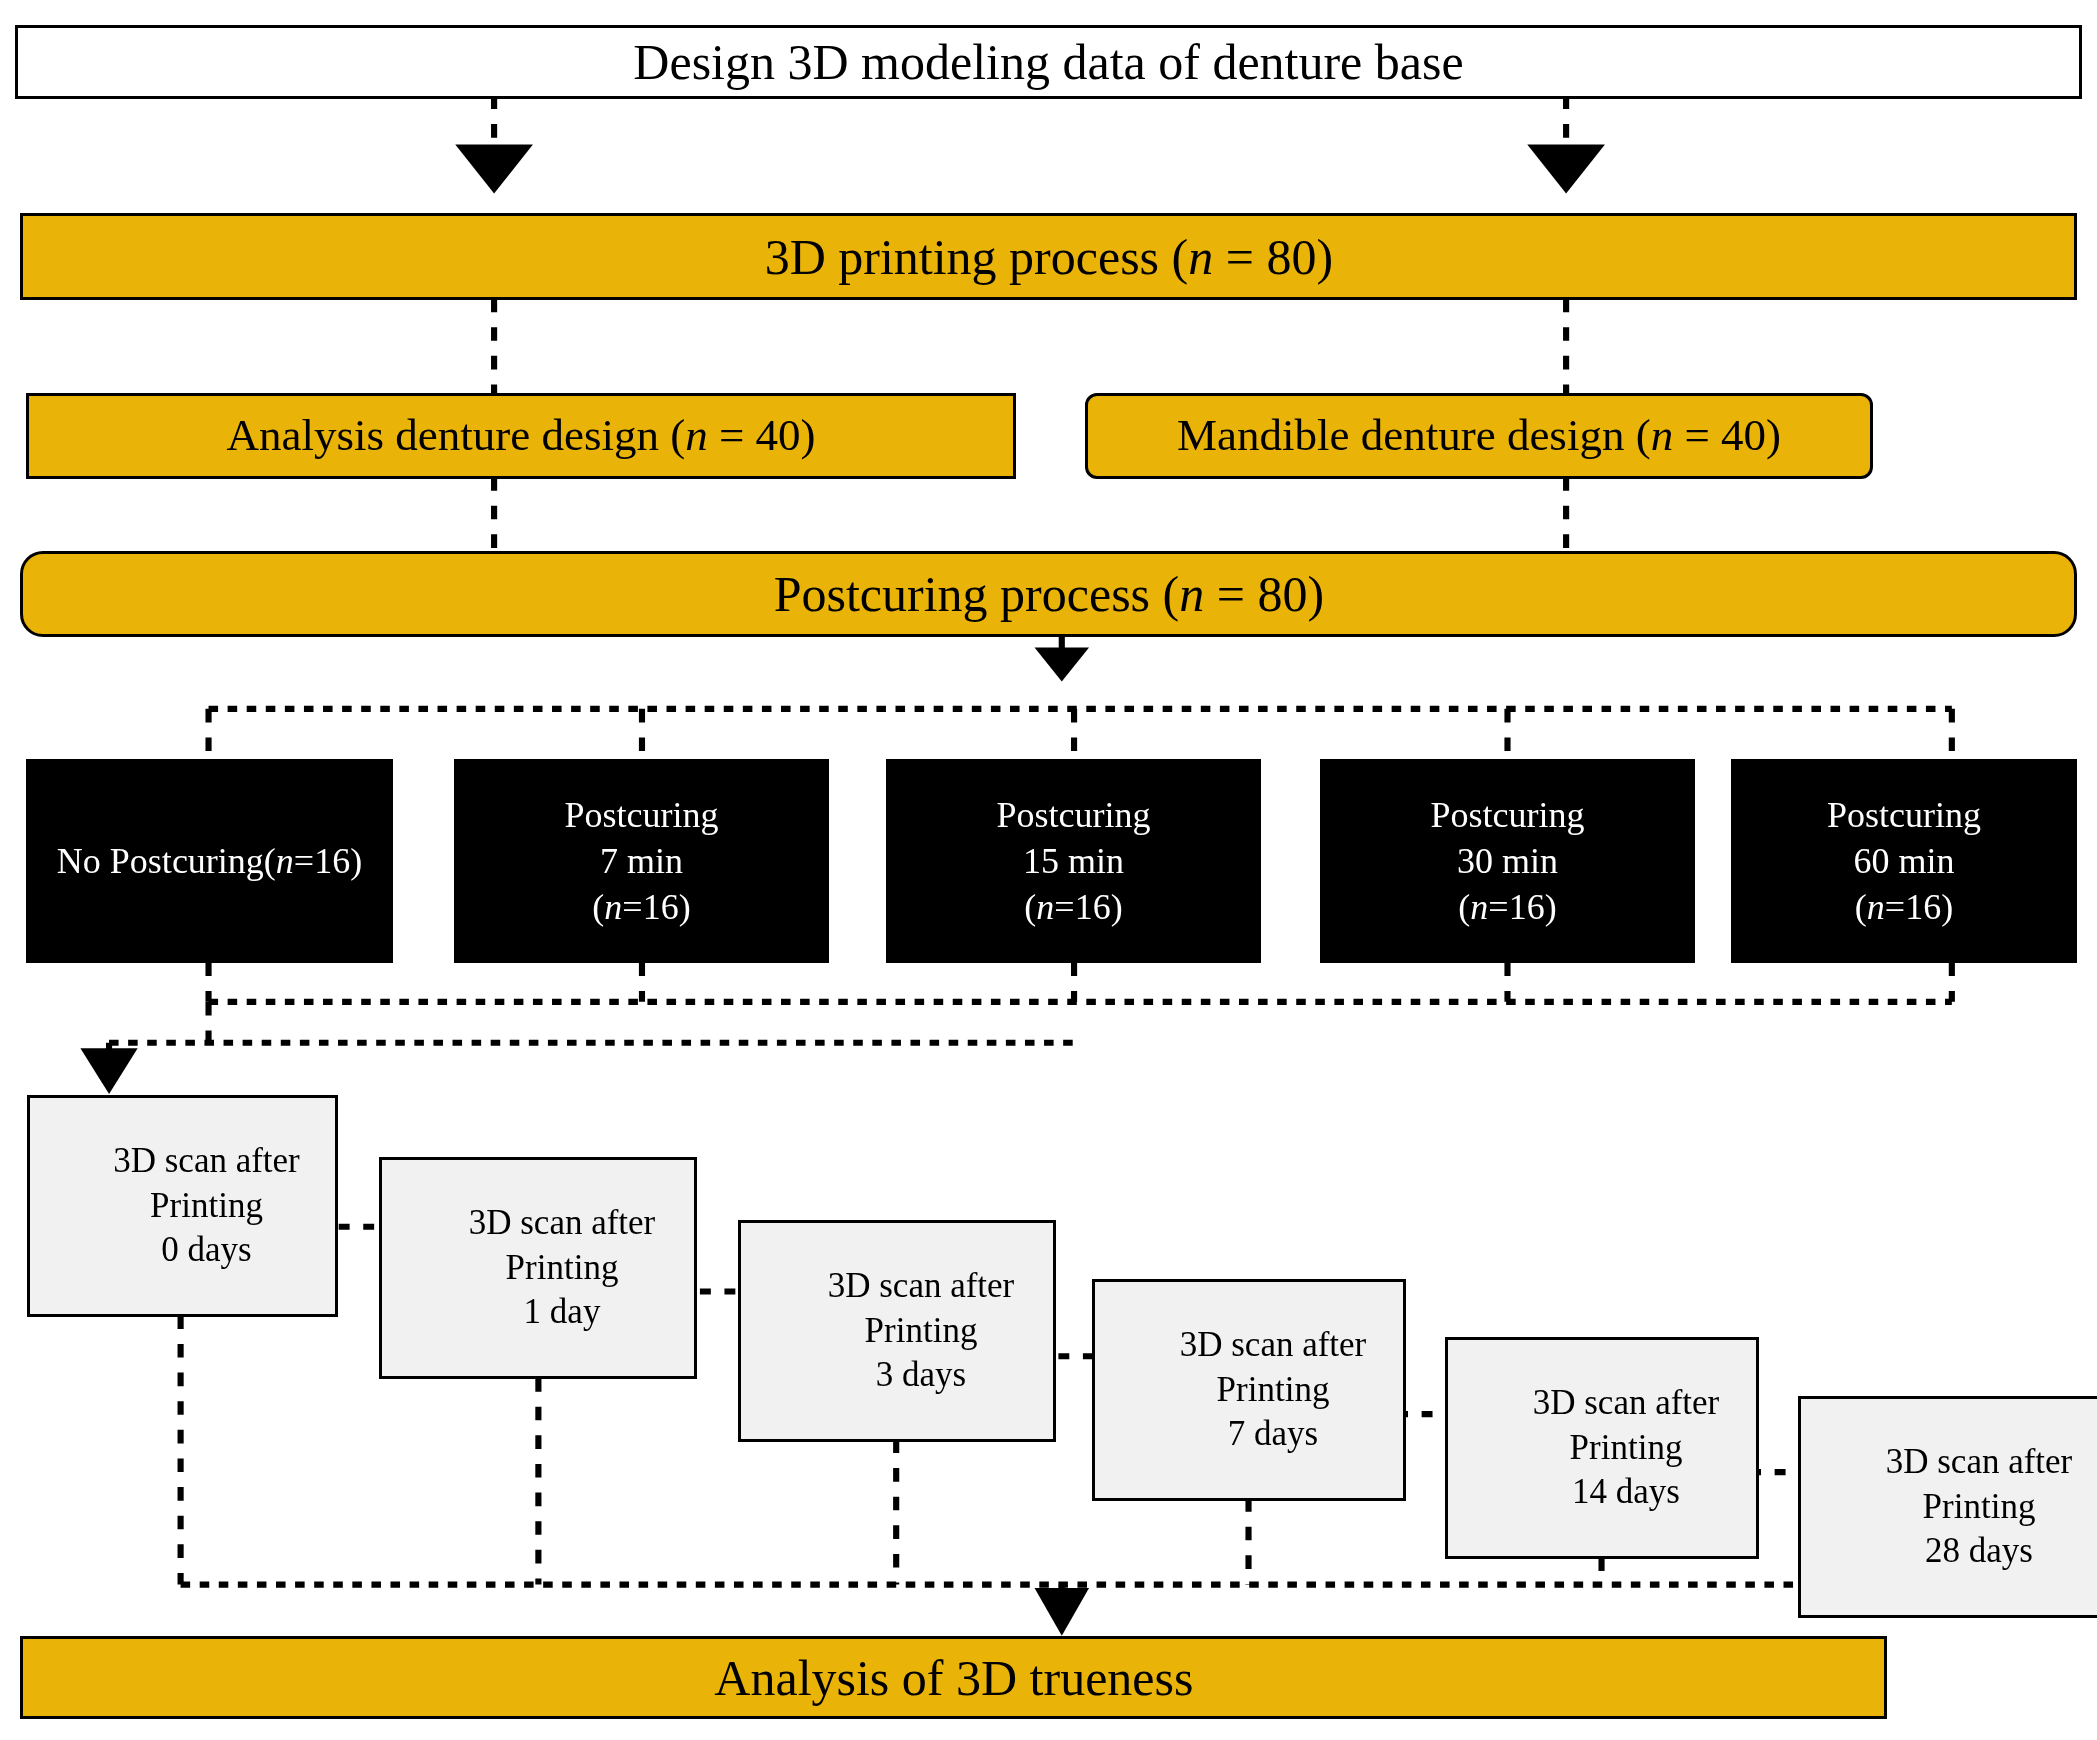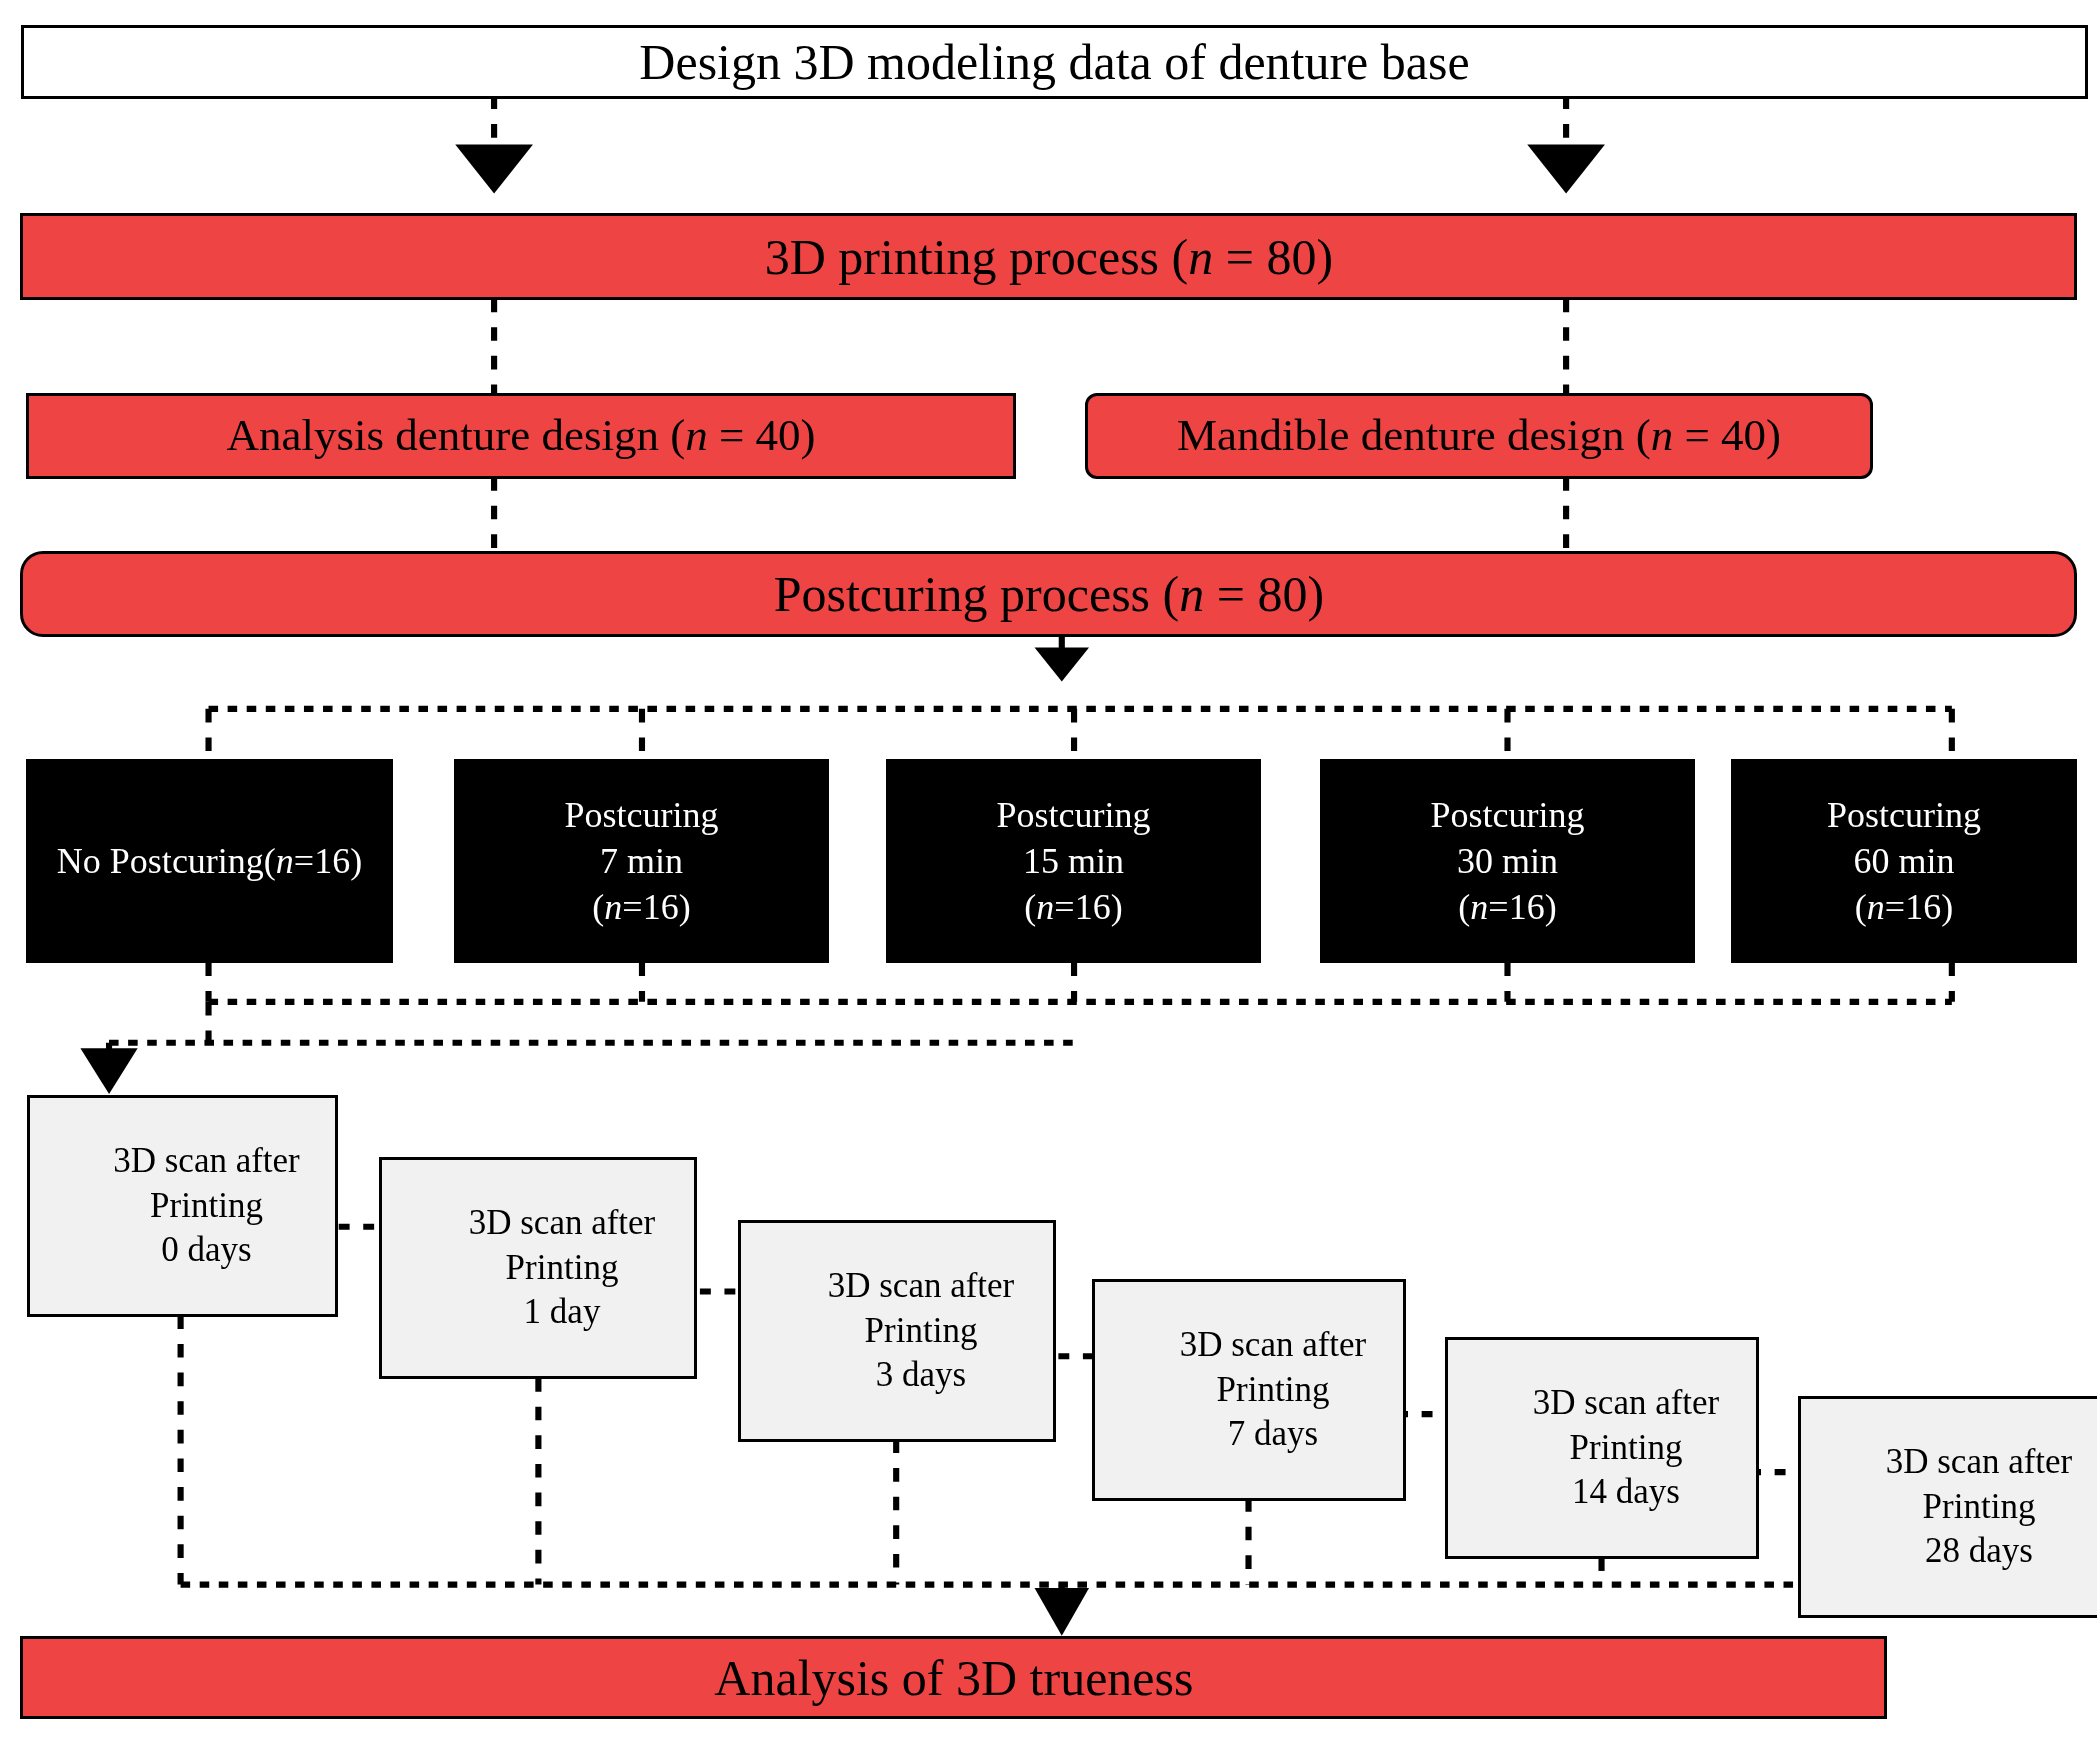--- a/index.html
+++ b/index.html
@@ -19,21 +19,21 @@
     justify-content:center;
     text-align:center;
     color:#000000;
     line-height:1.28;
   }
   .box-white{
     background:#ffffff;
     border:3.4px solid #000000;
   }
   .box-gray{
-    background:#ef4444;
+    background:#eab308;
     border:3.4px solid #000000;
   }
   .box-black{
     background:#000000;
     border:0;
     color:#ffffff;
   }
   .box-scan{
     background:#f1f1f1;
     border:3.4px solid #000000;
@@ -109,21 +109,21 @@
     <line class="ln dsh-v" x1="1315" y1="2112" x2="1315" y2="2325"></line>
     <line class="ln dsh-v" x1="1832" y1="2198" x2="1832" y2="2325"></line>
     <line class="ln dsh-v" x1="2350" y1="2285" x2="2350" y2="2325"></line>
     <line class="ln dsh-v" x1="2868" y1="2372" x2="2868" y2="2325"></line>
     <line class="ln dsh-h" x1="265" y1="2325" x2="2868" y2="2325"></line>
 
     <line class="ln dsh-v" x1="1558" y1="2325" x2="1558" y2="2350"></line>
     <polygon class="arrowfill" points="1518,2330 1598,2330 1558,2400"></polygon>
   </svg>
 
-  <div class="box box-white t-big" style="left:15px; top:24.5px; width:2067px; height:74px;margin-left:6px;">
+  <div class="box box-white t-big" style="left:15px; top:24.5px; width:2067px; height:74px;">
     <span class="lbl">Design 3D modeling data of denture base</span>
   </div>
 
   <div class="box box-gray t-big" style="left:20.4px; top:213px; width:2057px; height:87px;">
     <span>
       <span>3D printing process (</span><span class="ital">n</span><span> = 80)</span>
     </span>
   </div>
 
   <div class="box box-gray t-mid" style="left:26px; top:393px; width:990px; height:86px;">

